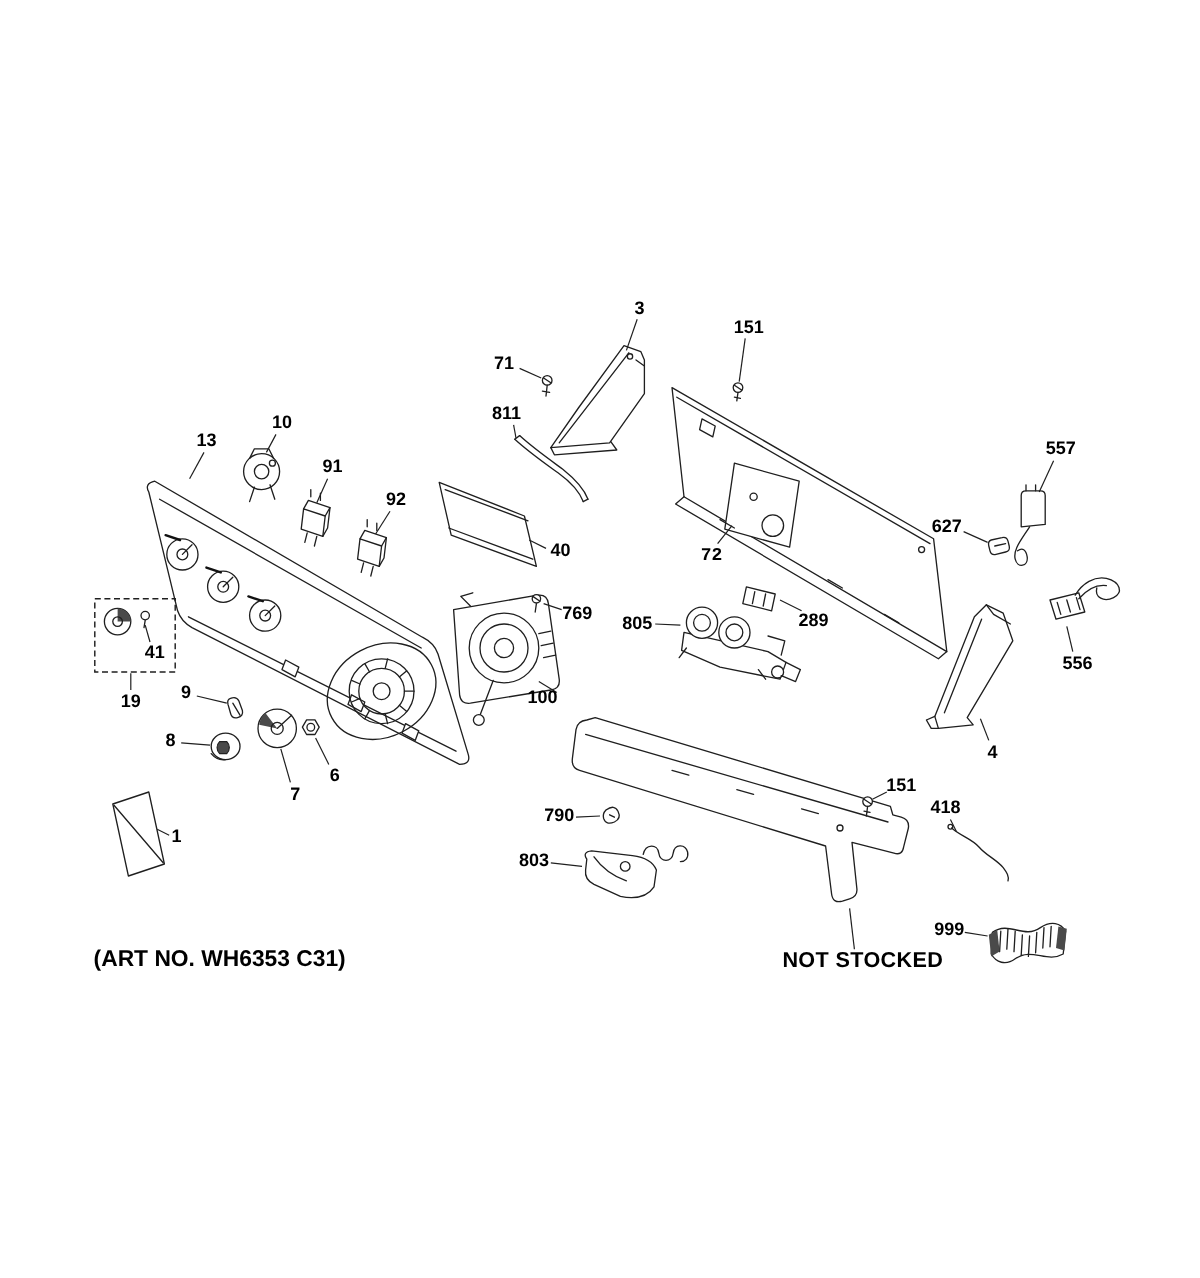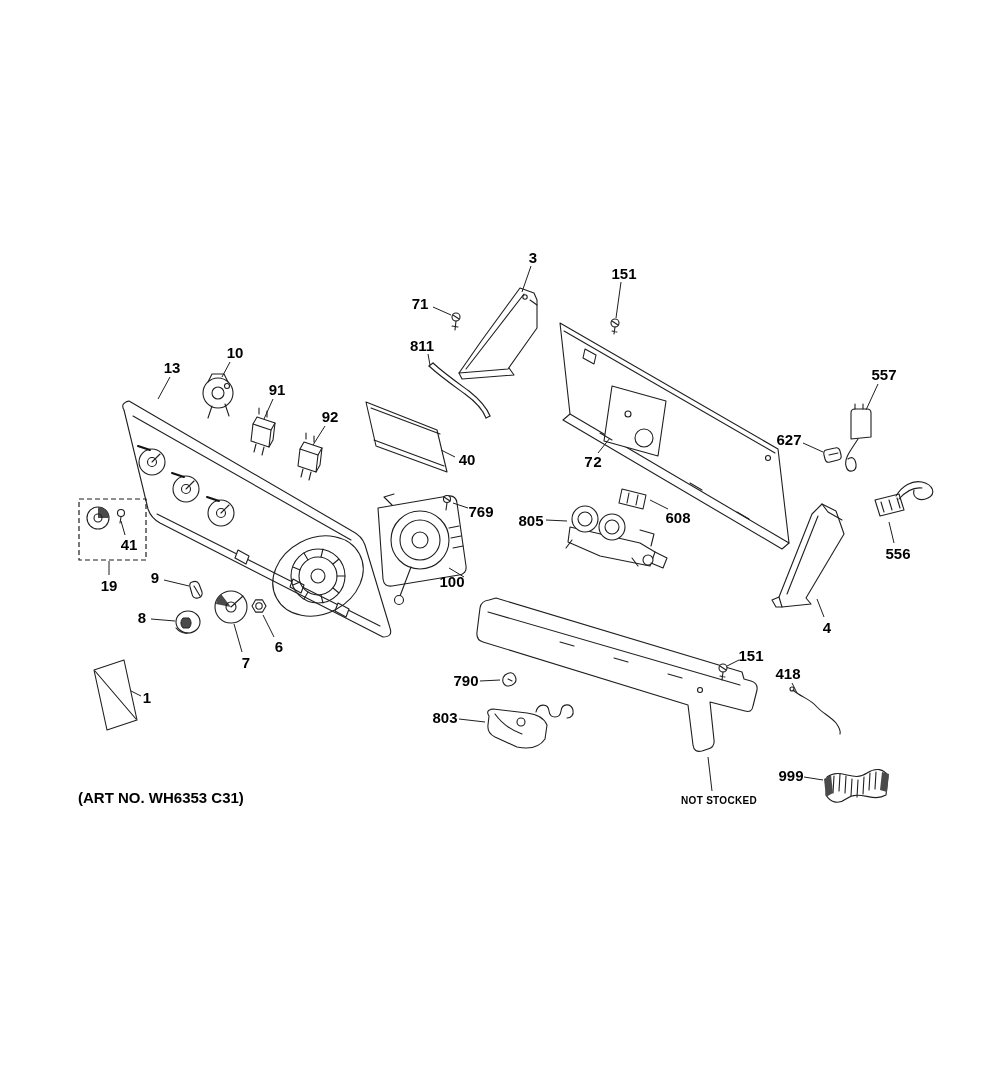--- a/index.html
+++ b/index.html
@@ -11,24 +11,24 @@
   .ln  { fill:none; stroke:#1f1f1f; stroke-width:1.1; stroke-linecap:round; stroke-linejoin:round; }
   .f   { fill:#ffffff; }
   .tx  { stroke:#111; stroke-width:2; stroke-linecap:round; }
   .dash{ fill:none; stroke:#1f1f1f; stroke-width:1.2; stroke-dasharray:5 3; }
   .leader { stroke:#1f1f1f; stroke-width:1; }
   .dk  { fill:#4a4a4a; stroke:none; }
   .callout {
     position:absolute; transform:translate(-50%,-50%);
     font-weight:700; font-size:15px; color:#000; white-space:nowrap;
   }
-  .callout.sm { font-size:10px; letter-spacing:.3px; }
+  .callout.sm { font-size:18px; letter-spacing:.3px; }
   .art-no {
     position:absolute; left:78px; top:789px;
-    font-weight:700; font-size:15px; color:#000;
+    font-weight:700; font-size:19px; color:#000;
   }
 </style>
 </head>
 <body>
 
 <div class="stage">
 
   <svg class="art" width="1000" height="1065" viewBox="0 0 1000 1065">
 
     <g>
@@ -299,21 +299,21 @@
       <span class="callout" style="left: 884px; top: 374px;">557</span>
       <span class="callout" style="left: 172px; top: 367px; text-align: center;">13</span>
       <span class="callout" style="left: 235px; top: 352px;">10</span>
       <span class="callout" style="left: 277px; top: 389px;">91</span>
       <span class="callout" style="left: 330px; top: 416px;">92</span>
       <span class="callout" style="left: 467px; top: 459px;">40</span>
       <span class="callout" style="left: 789px; top: 439px;">627</span>
       <span class="callout" style="left: 593px; top: 463px; font-family: Liberation Mono, monospace;">72</span>
       <span class="callout" style="left: 481px; top: 511px;">769</span>
       <span class="callout" style="left: 531px; top: 520px;">805</span>
-      <span class="callout" style="left: 678px; top: 517px;">608</span>
+      <span class="callout" style="left: 678px; top: 517px;">289</span>
       <span class="callout" style="left: 898px; top: 553px;">556</span>
       <span class="callout" style="left: 129px; top: 544px;">41</span>
       <span class="callout" style="left: 109px; top: 585px;">19</span>
       <span class="callout" style="left: 155px; top: 577px;">9</span>
       <span class="callout" style="left: 452px; top: 581px;">100</span>
       <span class="callout" style="left: 142px; top: 617px;">8</span>
       <span class="callout" style="left: 246px; top: 662px;">7</span>
       <span class="callout" style="left: 279px; top: 646px;">6</span>
       <span class="callout" style="left: 827px; top: 627px;">4</span>
       <span class="callout" style="left: 466px; top: 680px;">790</span>

